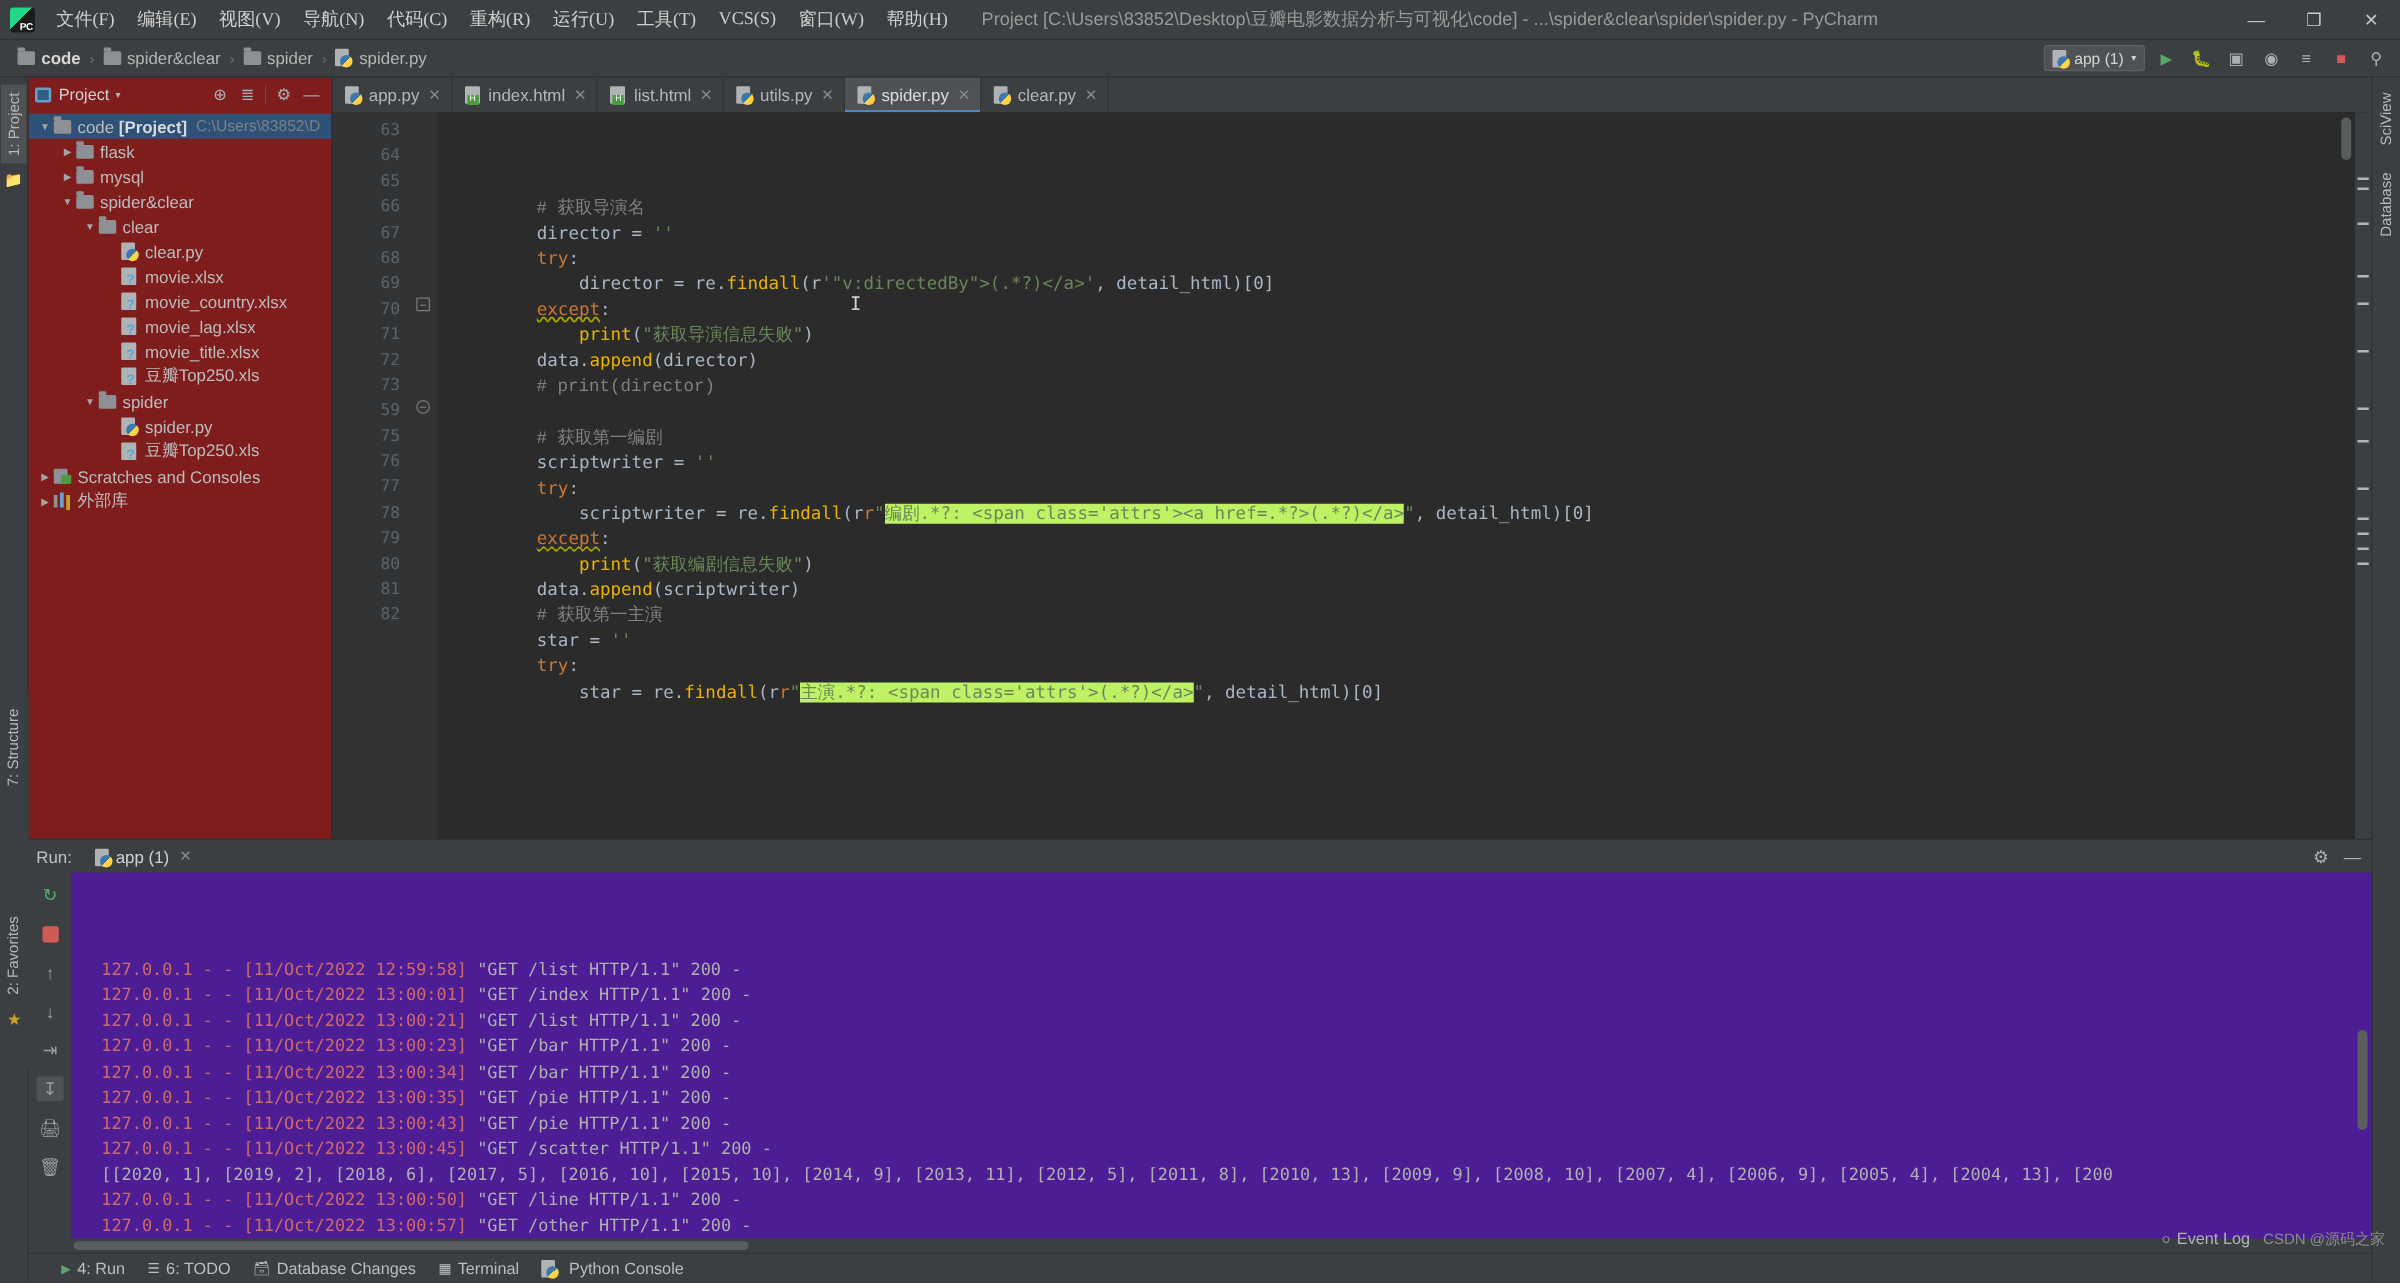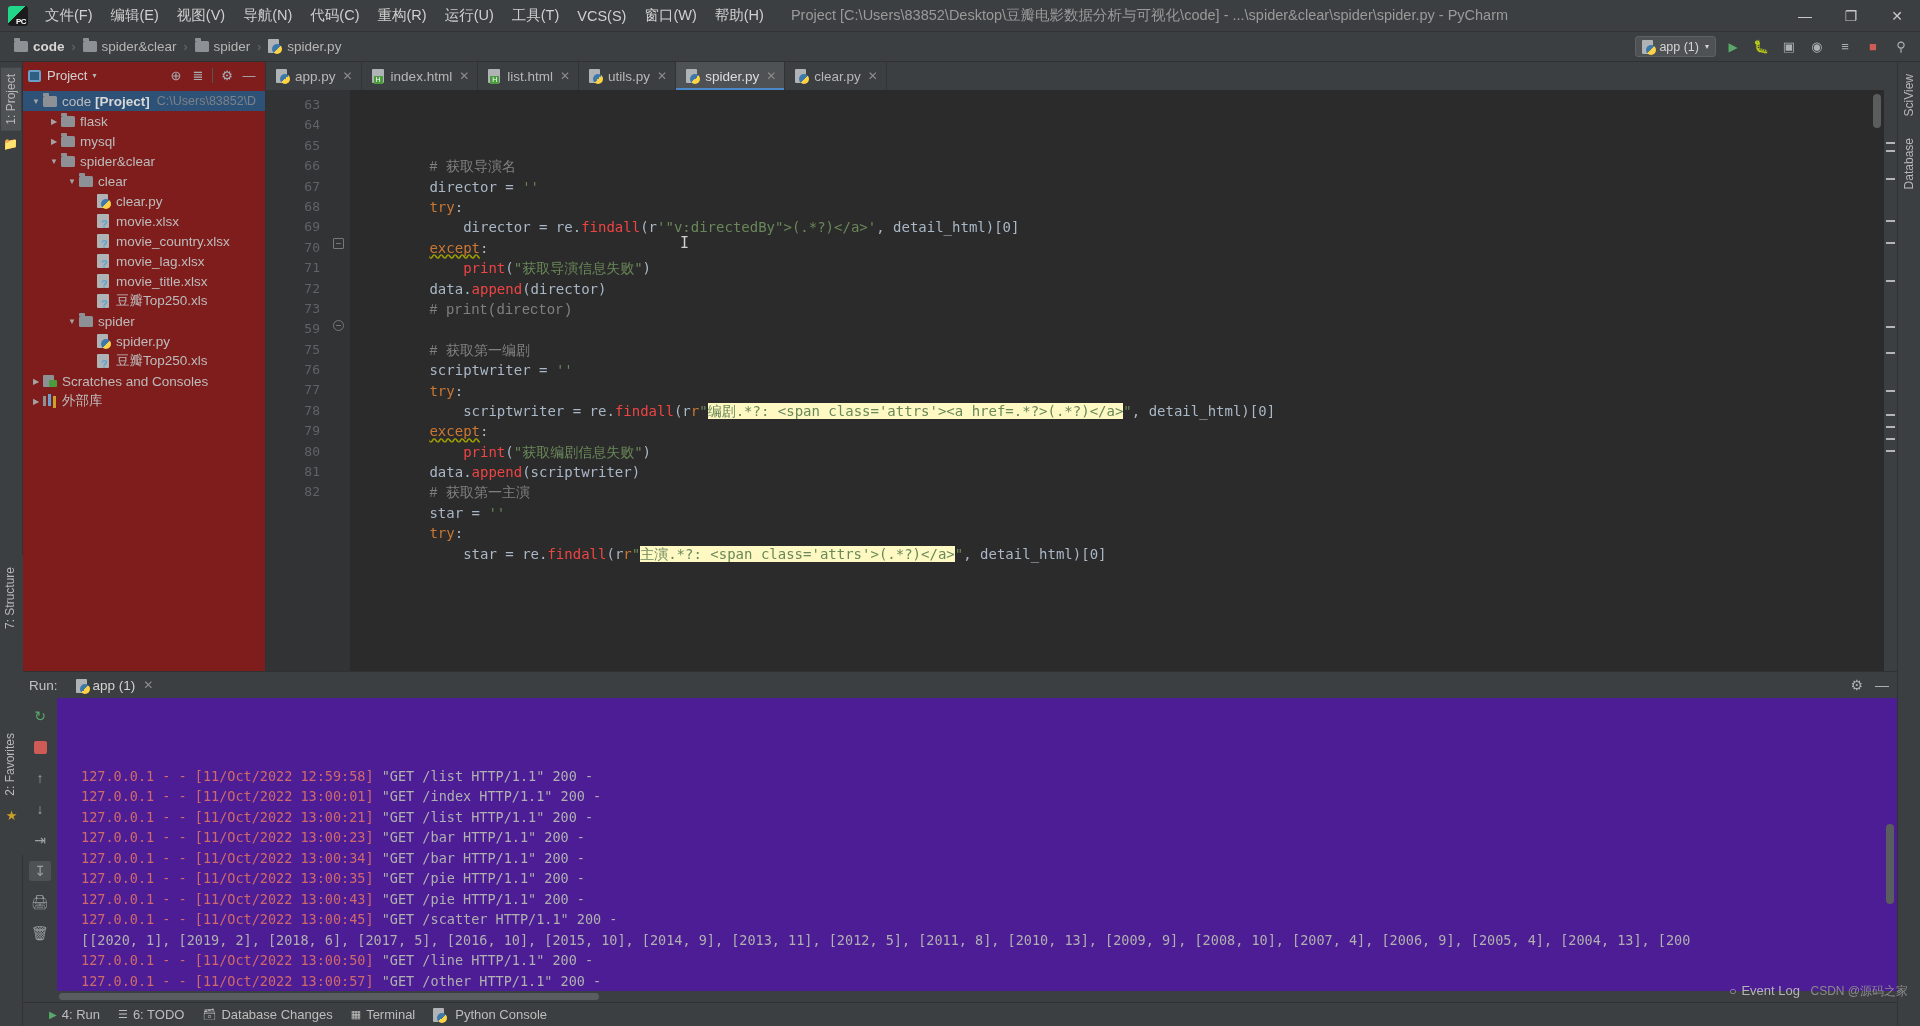--- a/index.html
+++ b/index.html
@@ -20,21 +20,21 @@
   }
   .logo {
     width: 20px; height: 20px; margin: 0 8px 0 8px; border-radius: 3px;
     background: linear-gradient(135deg,#21d789 0%,#21d789 45%,#1b1b1b 45%,#1b1b1b 100%);
     position: relative; flex: 0 0 auto;
   }
   .logo::after {
     content: "PC"; position: absolute; right: 2px; bottom: 0px; font-size: 8px;
     color: #ffffff; font-weight: bold; letter-spacing: -0.5px;
   }
-  .menu { display: flex; align-items: center; height: 100%; }
+  .menu { display: flex; align-items: center; height: 100%; font-family: Liberation Serif, serif; }
   .menu-item {
     padding: 4px 9px; font-size: 14.5px; color: #cfcfcf; cursor: default;
     white-space: nowrap;
   }
   .win-title {
     margin-left: 18px; font-size: 14.5px; color: #9a9a9a; white-space: nowrap;
     overflow: hidden;
   }
   .win-controls { position: absolute; right: 0; top: 0; height: 32px; display: flex; }
   .wbtn {
@@ -191,22 +191,22 @@
               color:#999; font-size:9px; line-height:9px; text-align:center; border-radius:1px; }
   .codearea {
     flex:1 1 auto; background:#2b2b2b; padding-top:5px; position:relative; overflow:hidden;
     font-family:"DejaVu Sans Mono", monospace; font-size:14px; line-height:20.4px;
     white-space:pre;
   }
   .cline { height:20.4px; padding-left:12px; color:#a9b7c6; }
   .k { color:#cc7832; }
   .cm { color:#808080;font-family:Liberation Mono, monospace; }
   .str { color:#6a8759; }
-  .fn { color:#ef4444; }
-  .hl { background:#fef9c3; }
+  .fn { color:#eab308; }
+  .hl { background:#bef264; }
   .err-underline { text-decoration: underline wavy #a4a400; text-decoration-skip-ink:none; }
   .mouse-caret { position:absolute; color:#d0d0d0; font-family:"DejaVu Sans Mono",monospace; font-size:15px; }
 
   .scroll-marks { width: 13px; flex:0 0 13px; background:#3c3f41; position:relative; }
   .mark { position:absolute; right:2px; width:9px; height:2px; }
   .vthumb { position:absolute; right:15px; width:8px; background:#5a5d5e; border-radius:4px; }
 
   .right-strip {
     width: 23px; background:#3c3f41; border-left:1px solid #2f3133; flex:0 0 23px;
     display:flex; flex-direction:column; align-items:center; padding-top:6px;

